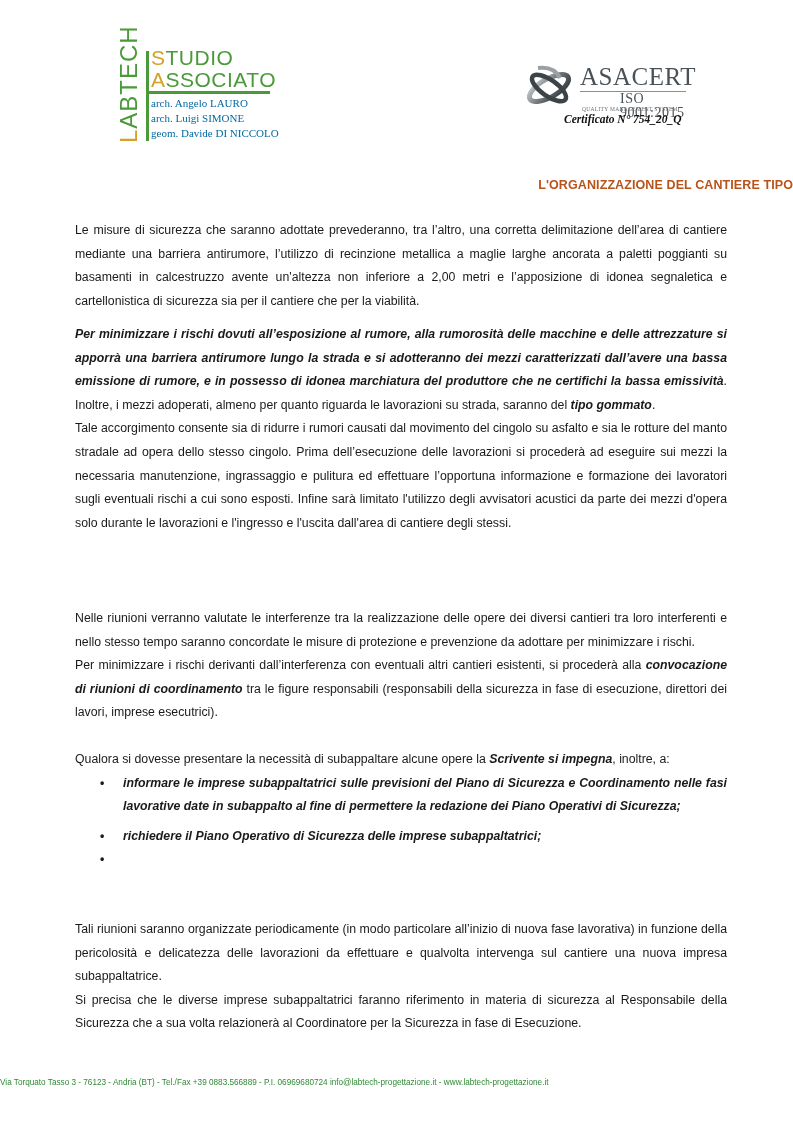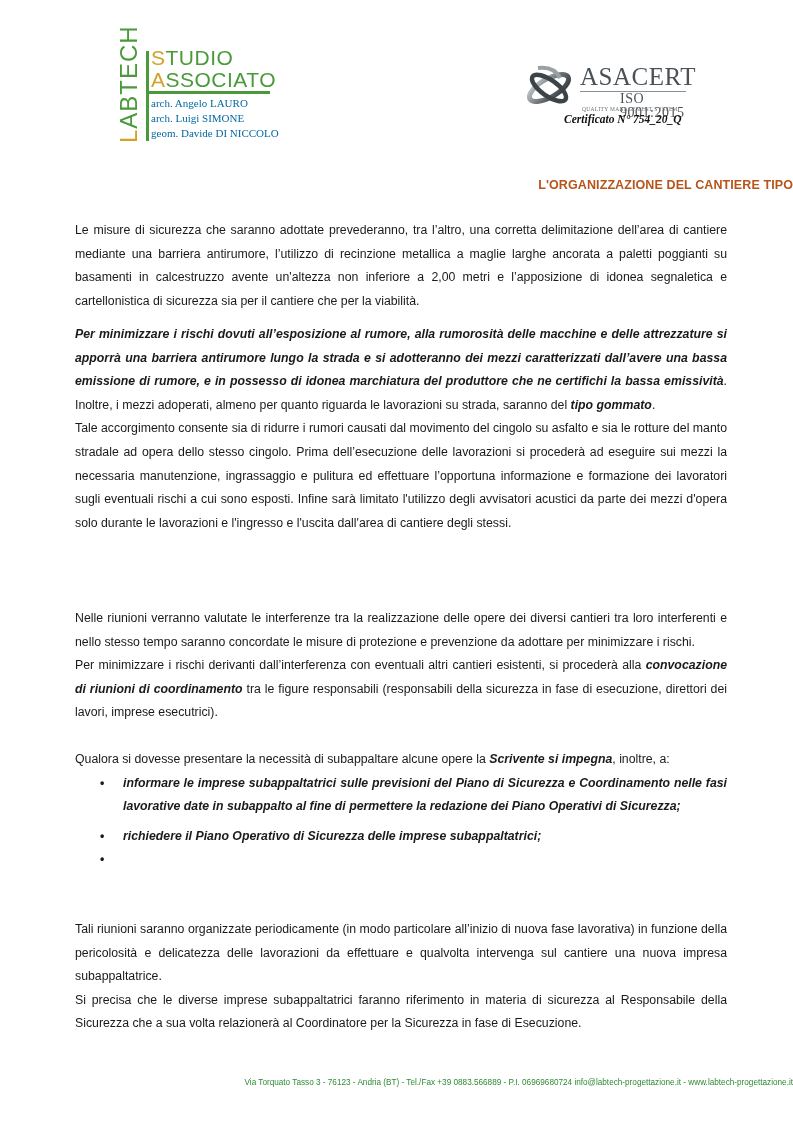--- a/index.html
+++ b/index.html
@@ -63,21 +63,21 @@
     .p3 { top: 607px; }
     .p4 { top: 748px; }
     .p5 { top: 918px; }
     .bi { font-weight: bold; font-style: italic; }
     ul.bullets { list-style: none; margin: 0; padding: 0; }
     ul.bullets li { position: relative; padding-left: 48px; font-style: italic; text-align: justify; }
     ul.bullets li.gap { margin-top: 6px; }
     ul.bullets li .dot { position: absolute; left: 25px; top: 0; font-style: normal; font-weight: bold; }
     ul.bullets li .txt { font-weight: bold; }
     .footer {
-      position: absolute; left: 0; width: 793px; top: 1078px; text-align: right;
+      position: absolute; left: 0; width: 793px; top: 1078px; text-align: left;
       font-size: 8.2px; color: #2f8a34; white-space: nowrap;
     }
   </style>
 </head>
 <body>
 
 <div class="logo-left">
   <div class="logo-vertical">
     <span><b>L</b><i style="font-style:normal">ABTECH</i></span>
   </div>

